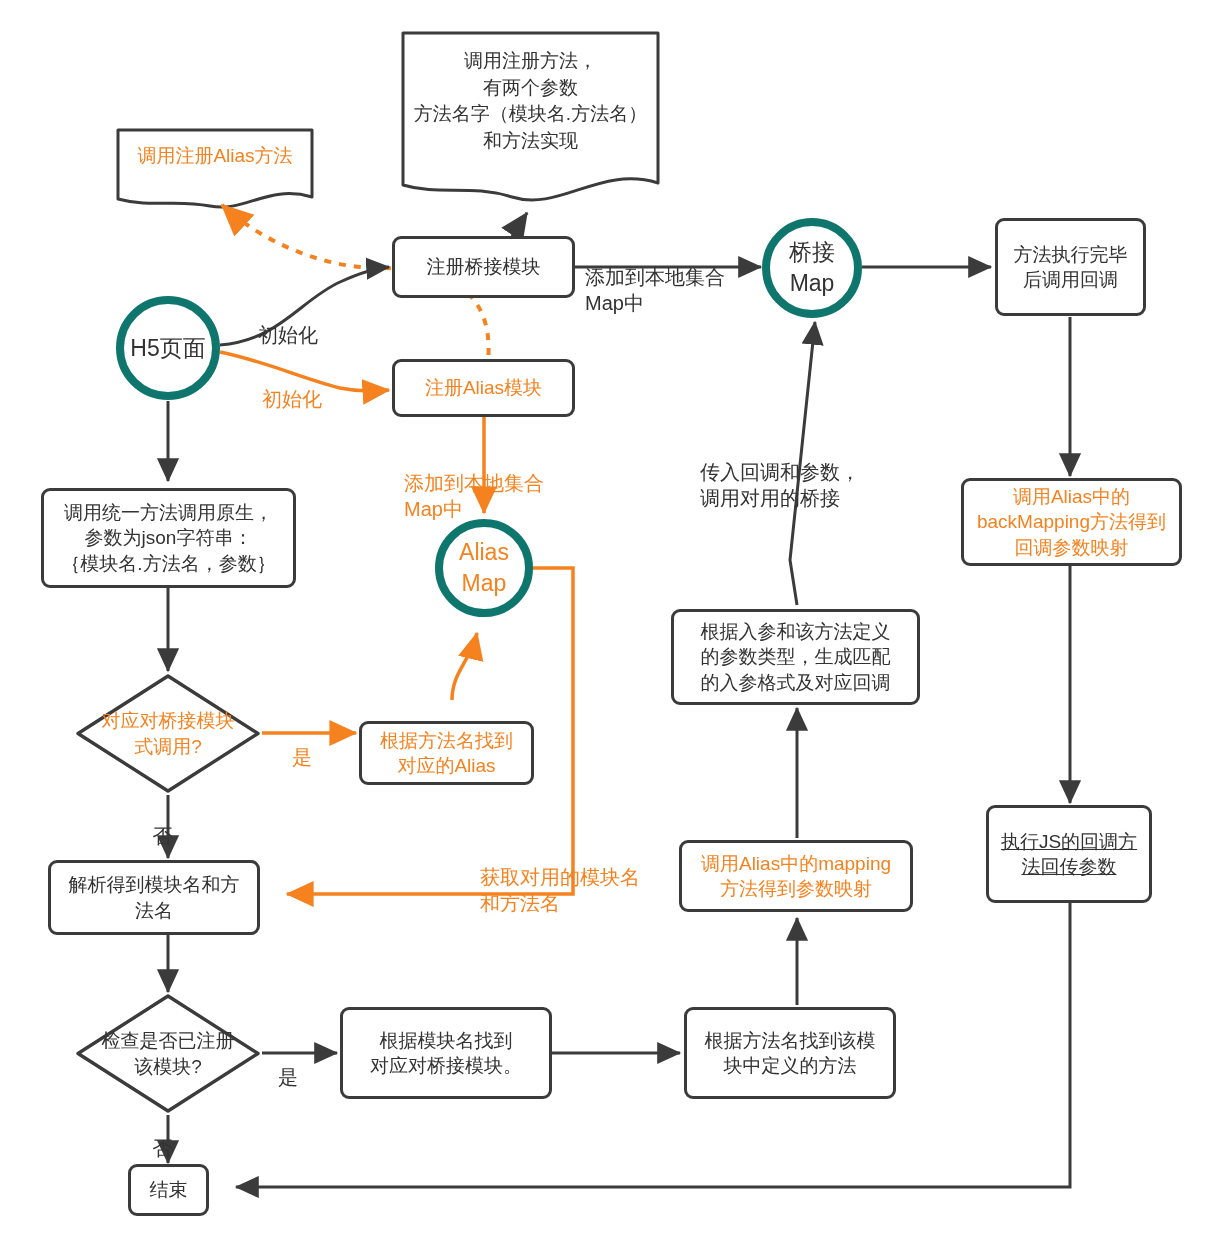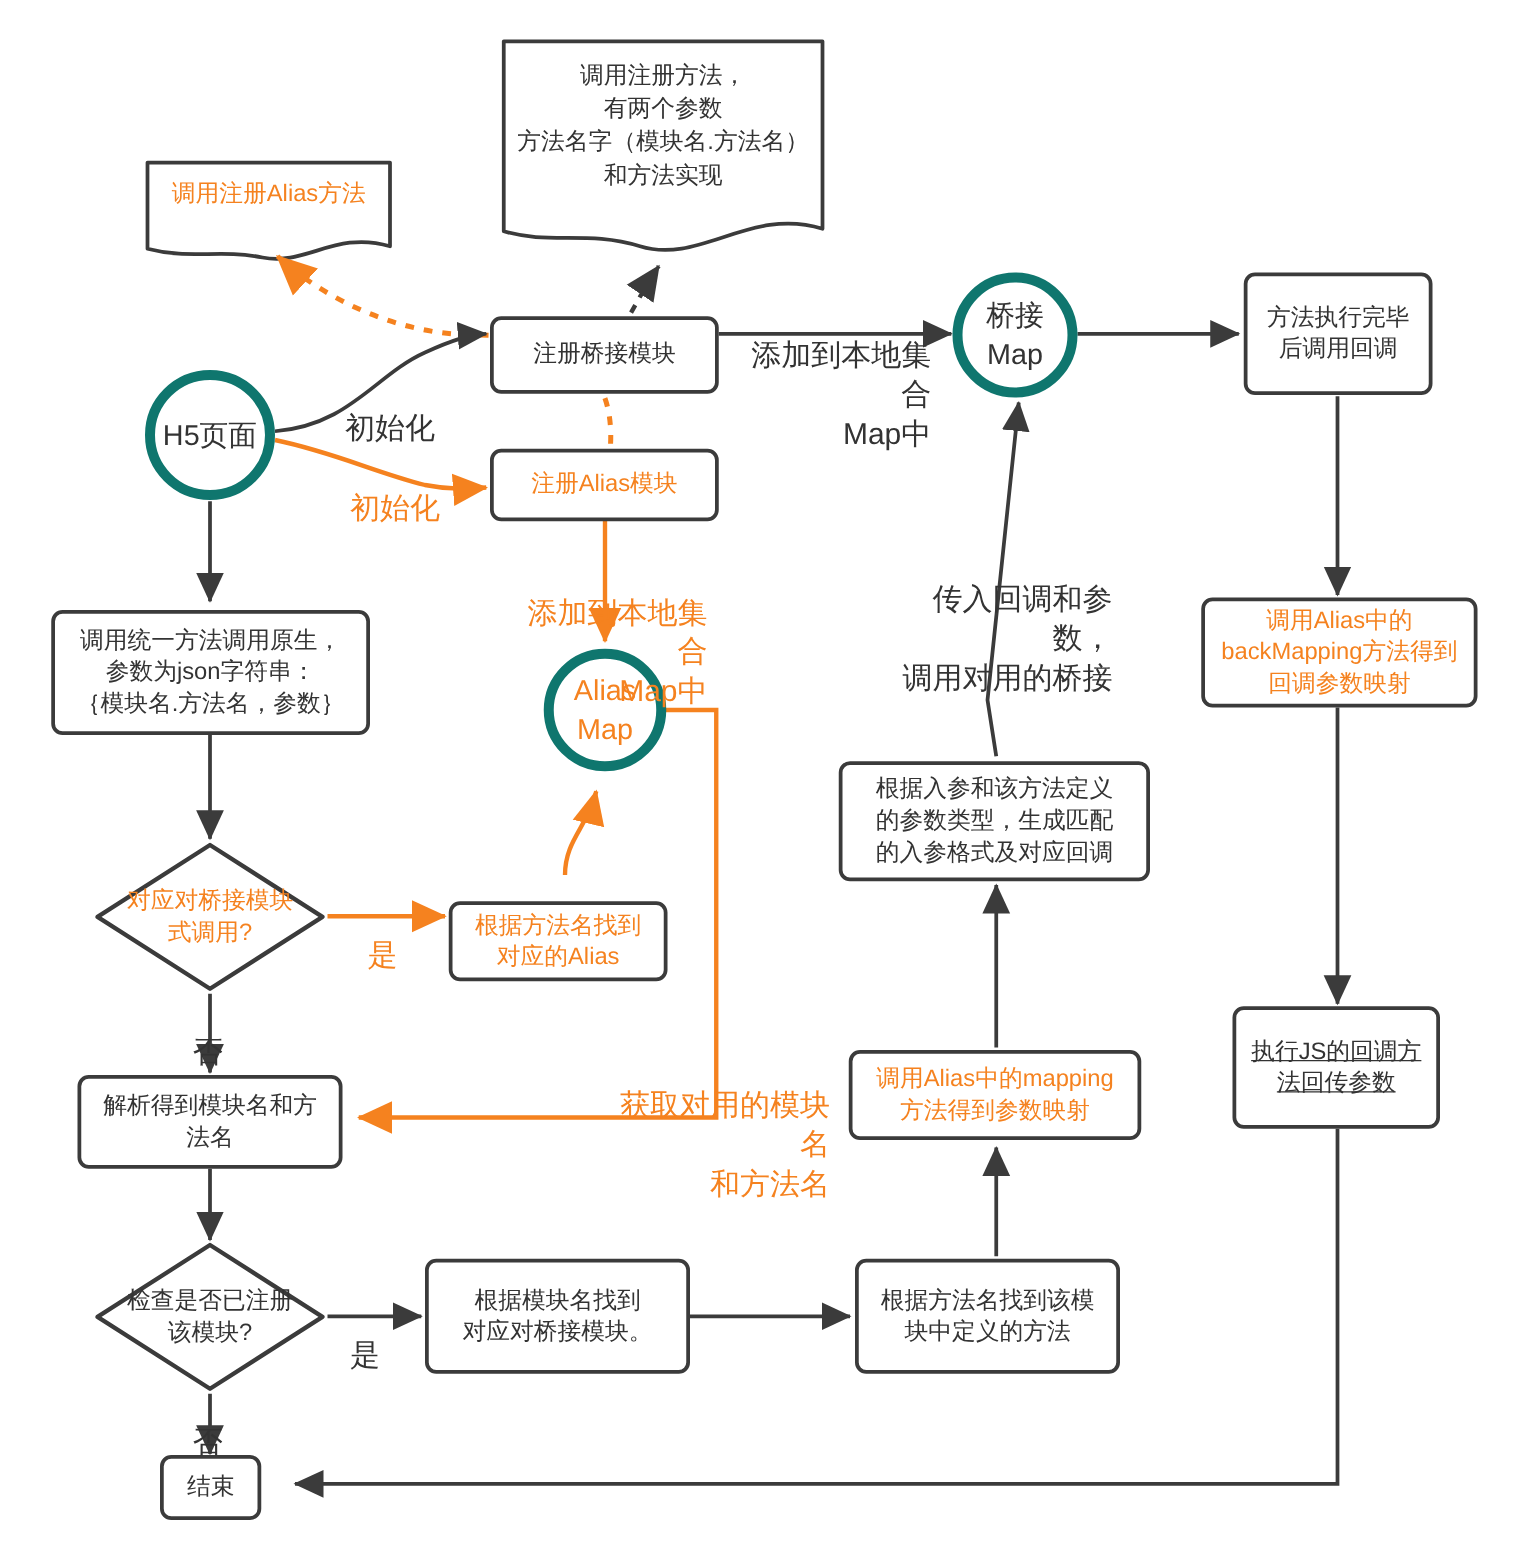--- a/index.html
+++ b/index.html
@@ -80,23 +80,23 @@
     font-size: 19px;
     line-height: 1.4;
     white-space: pre-line;
     color: #333333;
     box-sizing: border-box;
   }
   .note .note-text { position: relative; z-index: 2; width: 100%; }
   .note.orange-text { color: #F5821F; }
   .elabel {
     position: absolute;
-    font-size: 24px;
+    font-size: 20px;
     line-height: 1.3;
-    text-align: right;
+    text-align: left;
     white-space: pre-line;
     color: #333333;
     z-index: 4;
     background: transparent;
   }
   .elabel.orange { color: #F5821F; }
   .elabel.vert {
     writing-mode: vertical-rl;
     text-orientation: upright;
     letter-spacing: 0;
@@ -187,21 +187,21 @@
   </div>
 
   <div class="note orange-text" style="left:118px; top:143px; width:194px; height:56px; align-items:flex-start;">
     <span class="note-text">调用注册Alias方法</span>
   </div>
 
   <div class="node circle" style="left:116px; top:296px; width:104px; height:104px;">
     <span>H5页面</span>
   </div>
 
-  <div class="node box" style="left:392px; top:253px; width:183px; height:62px;">
+  <div class="node box" style="left:392px; top:236px; width:183px; height:62px;">
     <span>注册桥接模块</span>
   </div>
 
   <div class="node box orange-text" style="left:392px; top:359px; width:183px; height:58px;">
     <span>注册Alias模块</span>
   </div>
 
   <div class="node circle" style="left:762px; top:218px; width:100px; height:100px;">
     <span>桥接
 Map</span>
@@ -240,21 +240,21 @@
     </svg>
     <div class="diamond-label">对应对桥接模块
 式调用?</div>
   </div>
 
   <div class="node box orange-text" style="left:359px; top:701px; width:175px; height:64px;margin-top:20px;">
     <span>根据方法名找到
 对应的Alias</span>
   </div>
 
-  <div class="node box" style="left:62px; top:860px; width:212px; height:75px;">
+  <div class="node box" style="left:48px; top:860px; width:212px; height:75px;">
     <span>解析得到模块名和方
 法名</span>
   </div>
 
   <div class="diamond-wrap" style="left:74px; top:992px; width:188px; height:123px;">
     <svg width="188" height="123" viewBox="0 0 188 123">
       <polygon points="94,4 184,61.5 94,119 4,61.5" fill="#ffffff" stroke="#3B3B3B" stroke-width="3.4" stroke-linejoin="round"></polygon>
     </svg>
     <div class="diamond-label dark">检查是否已注册
 该模块?</div>

